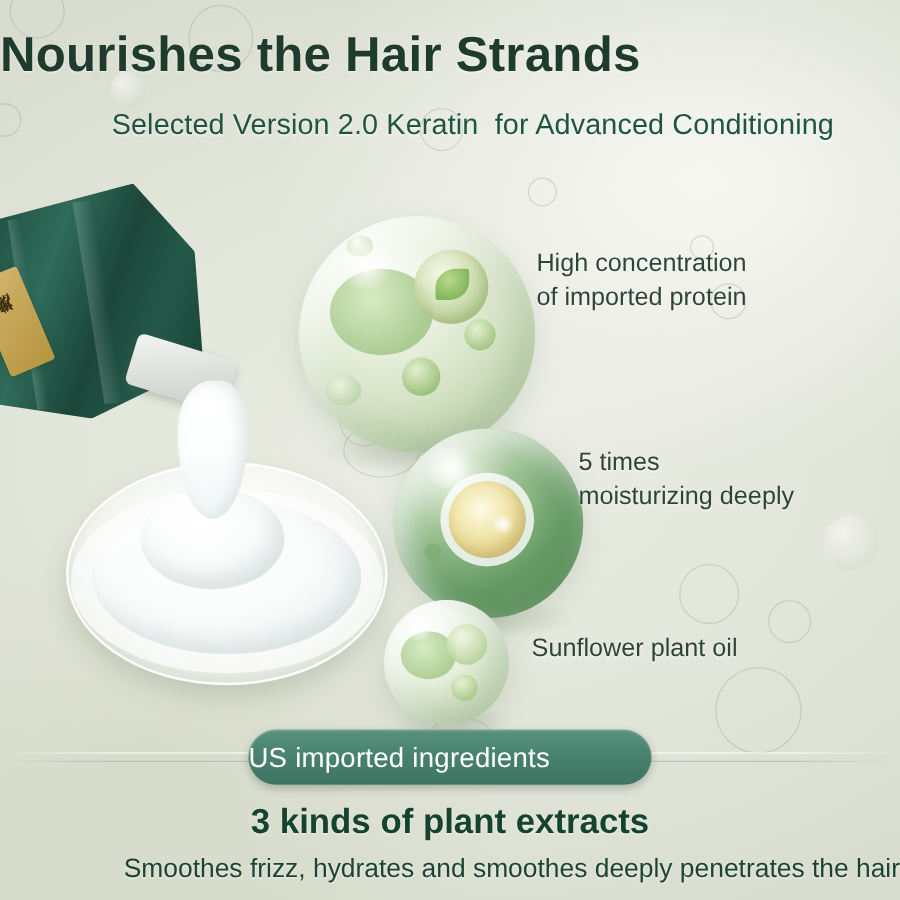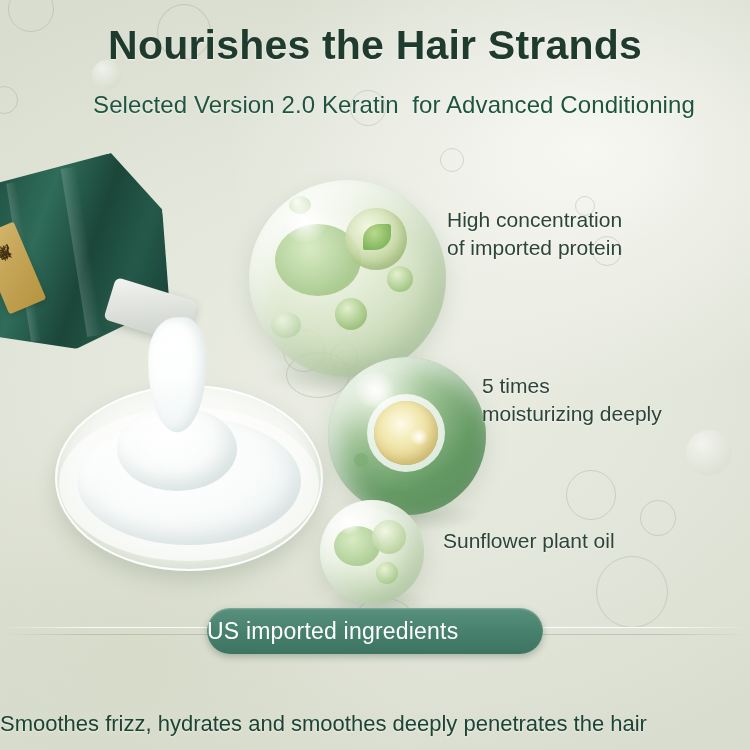--- a/index.html
+++ b/index.html
@@ -17,21 +17,21 @@
 
   
   .ring{position:absolute;border-radius:50%;border:1px solid rgba(140,152,132,.30);}
   .blob{position:absolute;border-radius:50%;background:radial-gradient(circle at 35% 30%, rgba(255,255,255,.55), rgba(205,212,192,.18) 70%, rgba(205,212,192,0));}
 
   
   .seam{position:absolute;left:0;width:750px;height:1px;background:linear-gradient(90deg,rgba(255,255,255,0),rgba(255,255,255,.85) 12%,rgba(255,255,255,.9) 88%,rgba(255,255,255,0));}
   .seam.dark{background:linear-gradient(90deg,rgba(150,160,142,0),rgba(150,160,142,.45) 12%,rgba(150,160,142,.45) 88%,rgba(150,160,142,0));}
 
   
-  .headline{position:absolute;left:0;width:750px;text-align:center;top:22px;
+  .headline{position:absolute;left:0;width:750px;text-align:left;top:22px;
     font-size:41px;font-weight:bold;color:#1f3b2e;letter-spacing:.2px;
     text-shadow:0 1px 2px rgba(255,255,255,.7);}
   .subhead{position:absolute;left:0;width:750px;text-align:center;top:91px;
     font-size:24px;color:#1f5540;letter-spacing:.1px;white-space:pre;
     text-shadow:0 1px 2px rgba(255,255,255,.6);padding-left:19px;}
 
   .callout{position:absolute;font-size:21px;line-height:1.32;color:#2d4438;
     text-shadow:0 1px 2px rgba(255,255,255,.65);}
   .c1{left:447px;top:206px;}
   .c2{left:482px;top:372px;}
@@ -39,21 +39,21 @@
 
   .pill{position:absolute;left:207px;top:608px;width:336px;height:46px;border-radius:26px;
     background:linear-gradient(180deg,#58907c 0%,#46806c 55%,#3d7362 100%);
     box-shadow:0 3px 7px rgba(40,70,58,.30), inset 0 1px 2px rgba(255,255,255,.28);
     display:flex;align-items:center;}
   .pill span{color:#ffffff;font-size:23px;letter-spacing:.2px;}
 
   .tagline{position:absolute;left:0;width:750px;text-align:center;top:669px;
     font-size:29px;font-weight:bold;color:#14432f;
     text-shadow:0 1px 2px rgba(255,255,255,.6);}
-  .footline{position:absolute;left:0;width:750px;text-align:left;top:711px;
+  .footline{position:absolute;left:0;width:750px;text-align:right;top:711px;
     font-size:22px;color:#1c4434;
     text-shadow:0 1px 2px rgba(255,255,255,.55);}
 
   
   .sphere{position:absolute;border-radius:50%;}
   .sphere .glass{position:absolute;inset:0;border-radius:50%;
     box-shadow:inset -10px -14px 26px rgba(120,150,110,.28),
                inset 12px 14px 26px rgba(255,255,255,.75),
                0 8px 22px rgba(120,140,110,.22);}
   .sphere .spec{position:absolute;border-radius:50%;background:radial-gradient(circle at 50% 50%, rgba(255,255,255,.95), rgba(255,255,255,0) 68%);}
@@ -202,15 +202,16 @@
     <div>moisturizing deeply</div>
   </div>
   <div class="callout c3">
     <div>Sunflower plant oil</div>
   </div>
 
   <div class="pill">
     <span>US imported ingredients</span>
   </div>
 
+  <div class="tagline">3 kinds of plant extracts</div>
   <div class="footline">Smoothes frizz, hydrates and smoothes deeply penetrates the hair</div>
 
 </div>
 
 </body></html>

